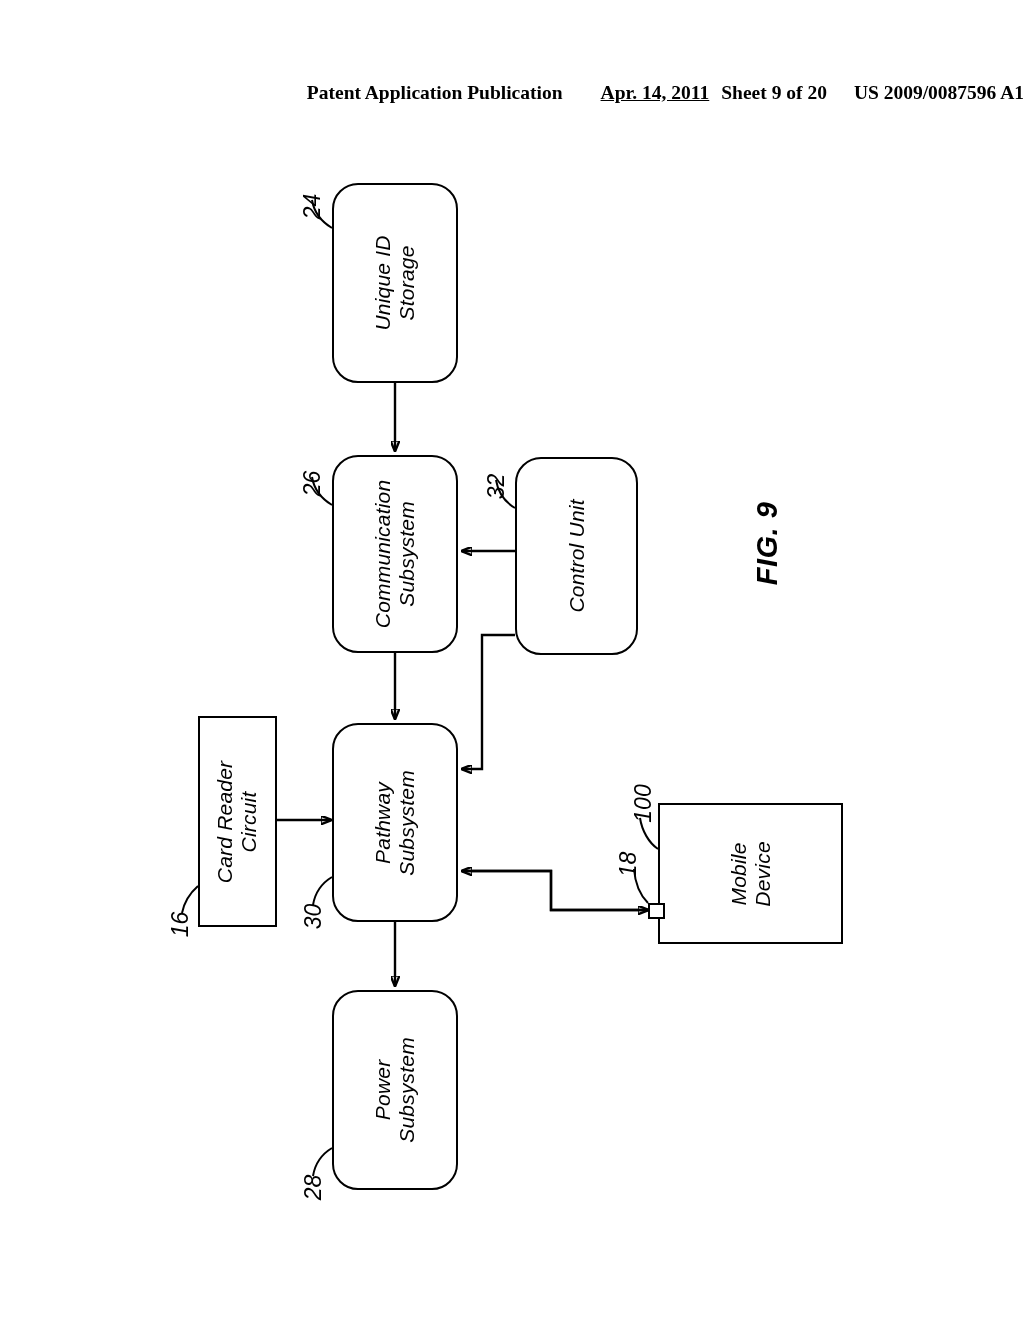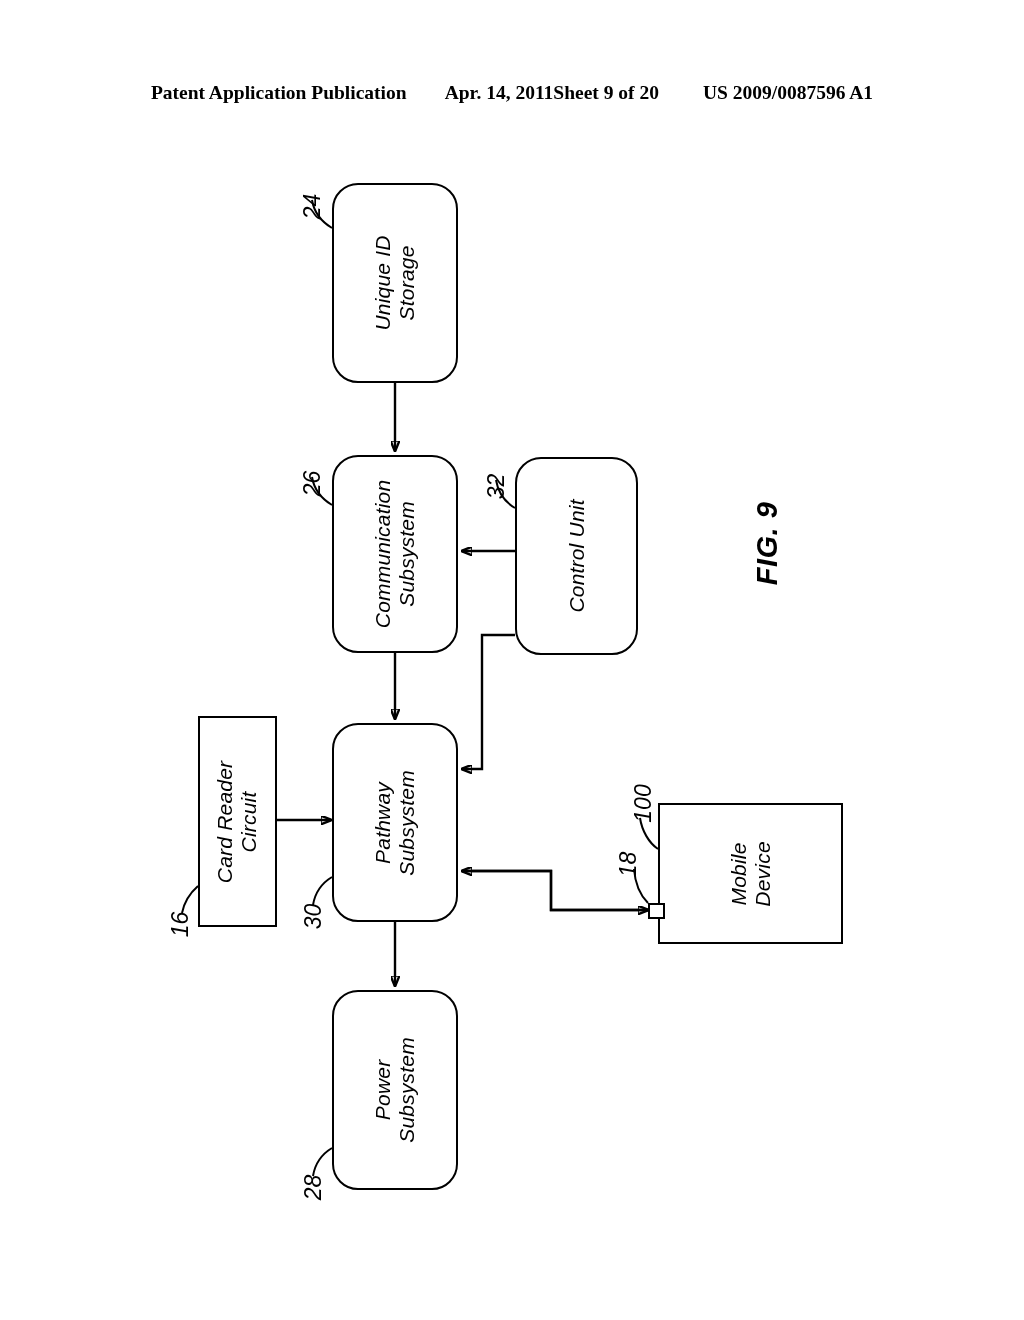--- a/index.html
+++ b/index.html
@@ -19,30 +19,30 @@
   
   .page-header {
     position: absolute;
     top: 82px;
     left: 0;
     width: 1024px;
     height: 30px;
     display: flex;
     flex-direction: row;
     align-items: baseline;
-    justify-content: center;
+    justify-content: flex-end;
     font-family: "Liberation Serif", serif;
     font-weight: bold;
     font-size: 19.5px;
     letter-spacing: 0px;
     white-space: nowrap;
   }
   .hdr-left   { margin-right: 38px; }
-  .hdr-mid    { margin-right: 0; }
-  .hdr-sheet  { margin-right: 44px; }
+  .hdr-mid    { margin-right: 12px; text-decoration: underline; }
+  .hdr-sheet  { margin-right: 27px; }
   .hdr-right  { }
 
   
   #diagram {
     position: absolute;
     left: 0;
     top: 0;
     width: 1024px;
     height: 1320px;
   }

